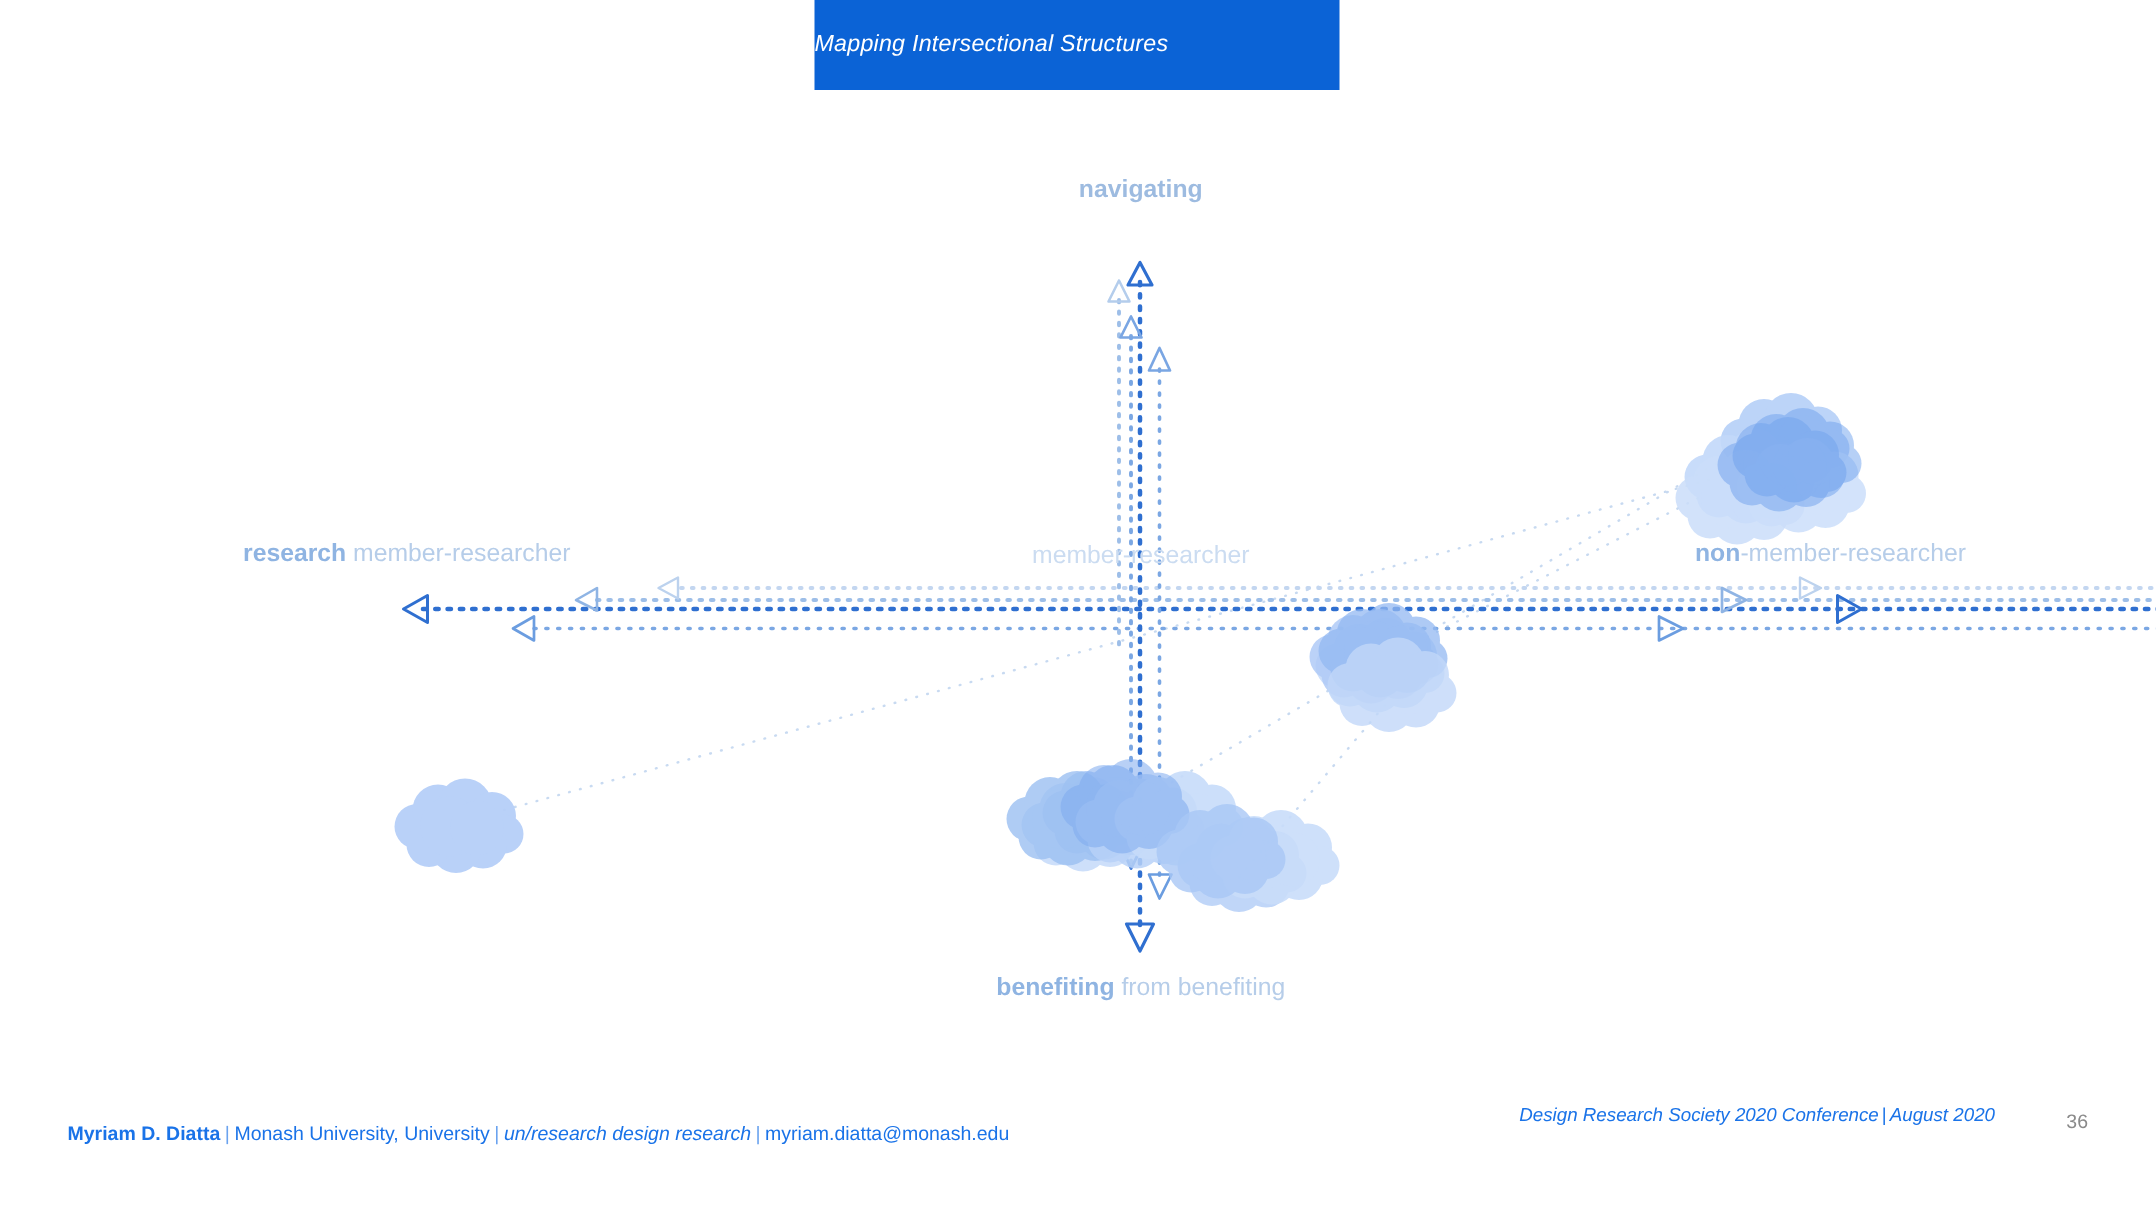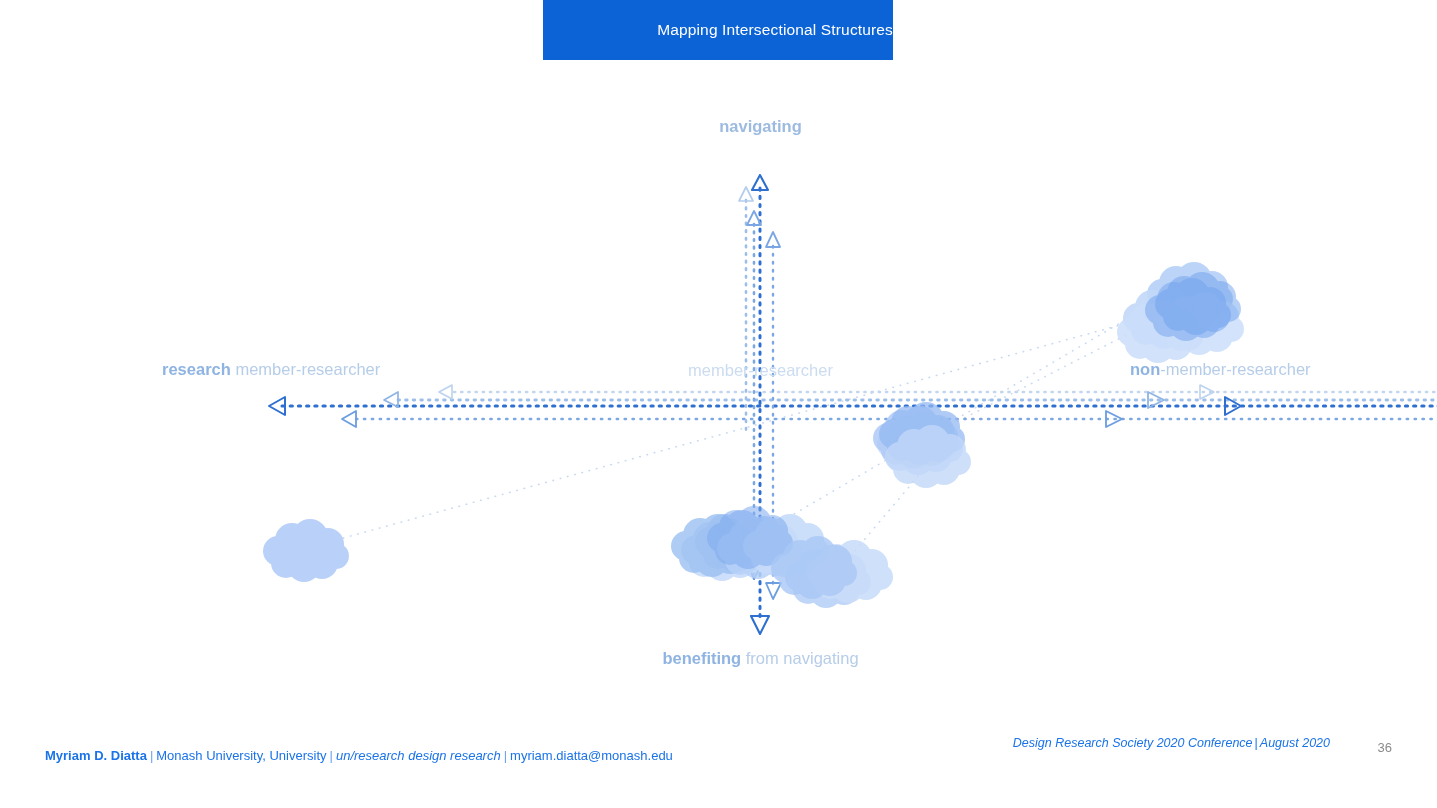--- a/index.html
+++ b/index.html
@@ -20,21 +20,22 @@
   
   #header-bar {
     position: absolute;
     left: 543px;
     top: 0px;
     width: 350px;
     height: 60px;
     background: #0B63D6;
     display: flex;
     align-items: center;
-    justify-content: flex-end;
+    justify-content: flex-start;
+    font-style: italic;
   }
   #header-title {
     color: #ffffff;
     font-size: 15.5px;
     font-weight: 400;
     letter-spacing: 0.15px;
     font-family: "Liberation Sans", sans-serif;
   }
 
   
@@ -255,21 +256,21 @@
       <use href="#cloudblob" x="1150" y="308" fill="#7fabef" opacity="0.6"></use>
       <use href="#cloudblob" x="1160" y="302" fill="#6fa2ee" opacity="0.5"></use>
     </g>
   </svg>
 
   <div id="label-top" class="axis-label">
     <b>navigating</b><span></span>
   </div>
 
   <div id="label-bottom" class="axis-label">
-    <b>benefiting</b><span> from navigating</span>
+    <b>benefiting</b><span> from benefiting</span>
   </div>
 
   <div id="label-left" class="axis-label">
     <b>research</b><span> member-researcher</span>
   </div>
 
   <div id="label-right" class="axis-label">
     <b>non</b><span>-member-researcher</span>
   </div>
 

